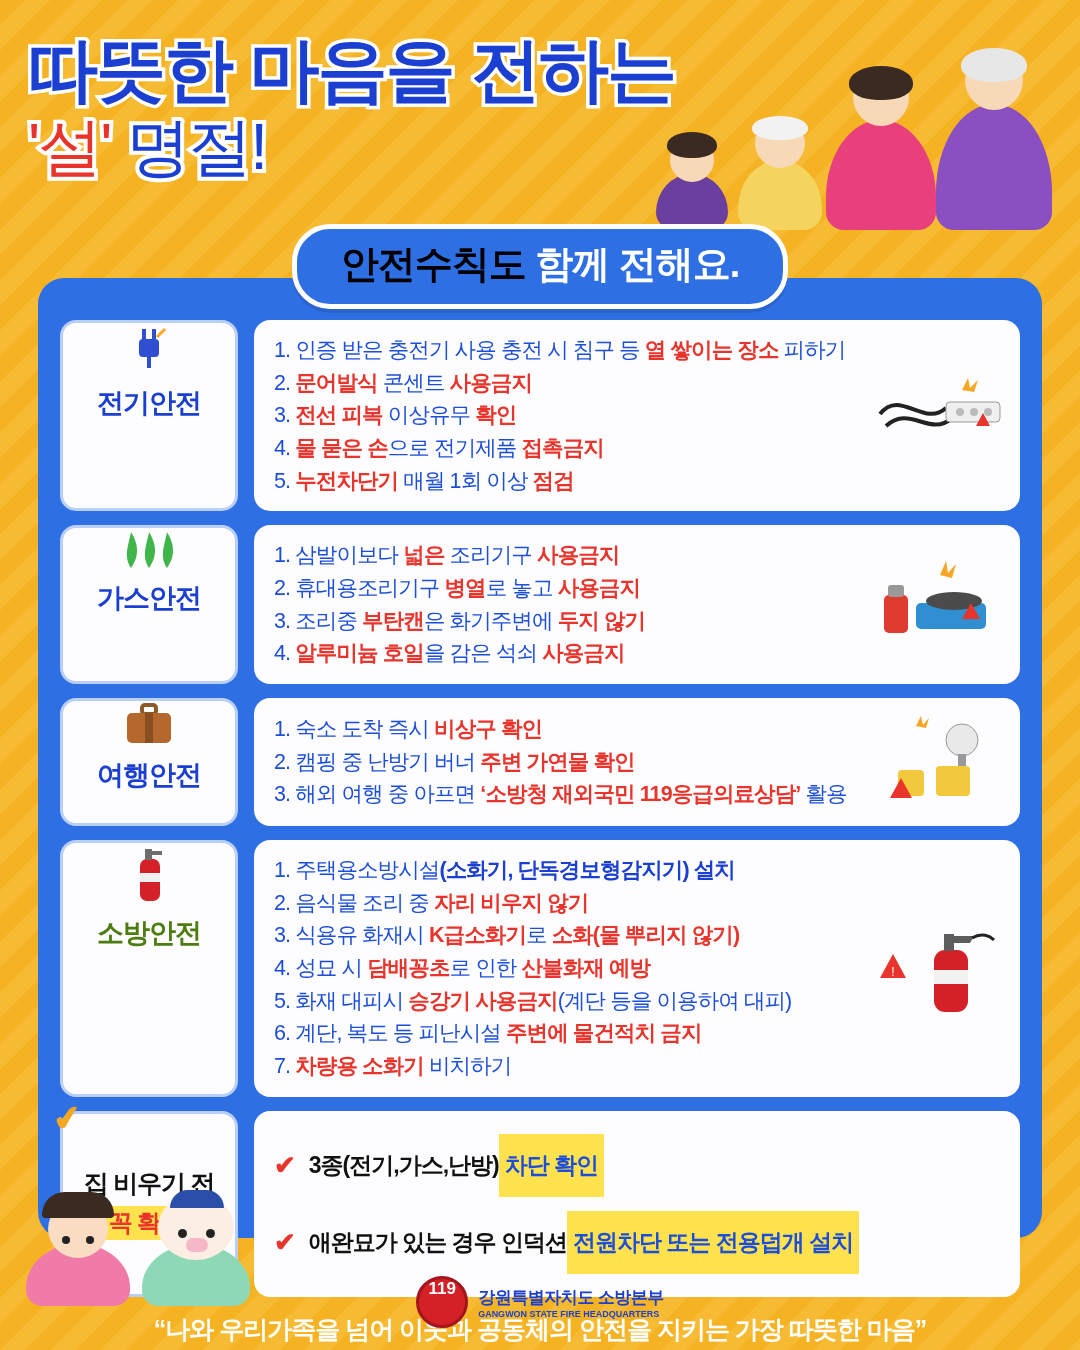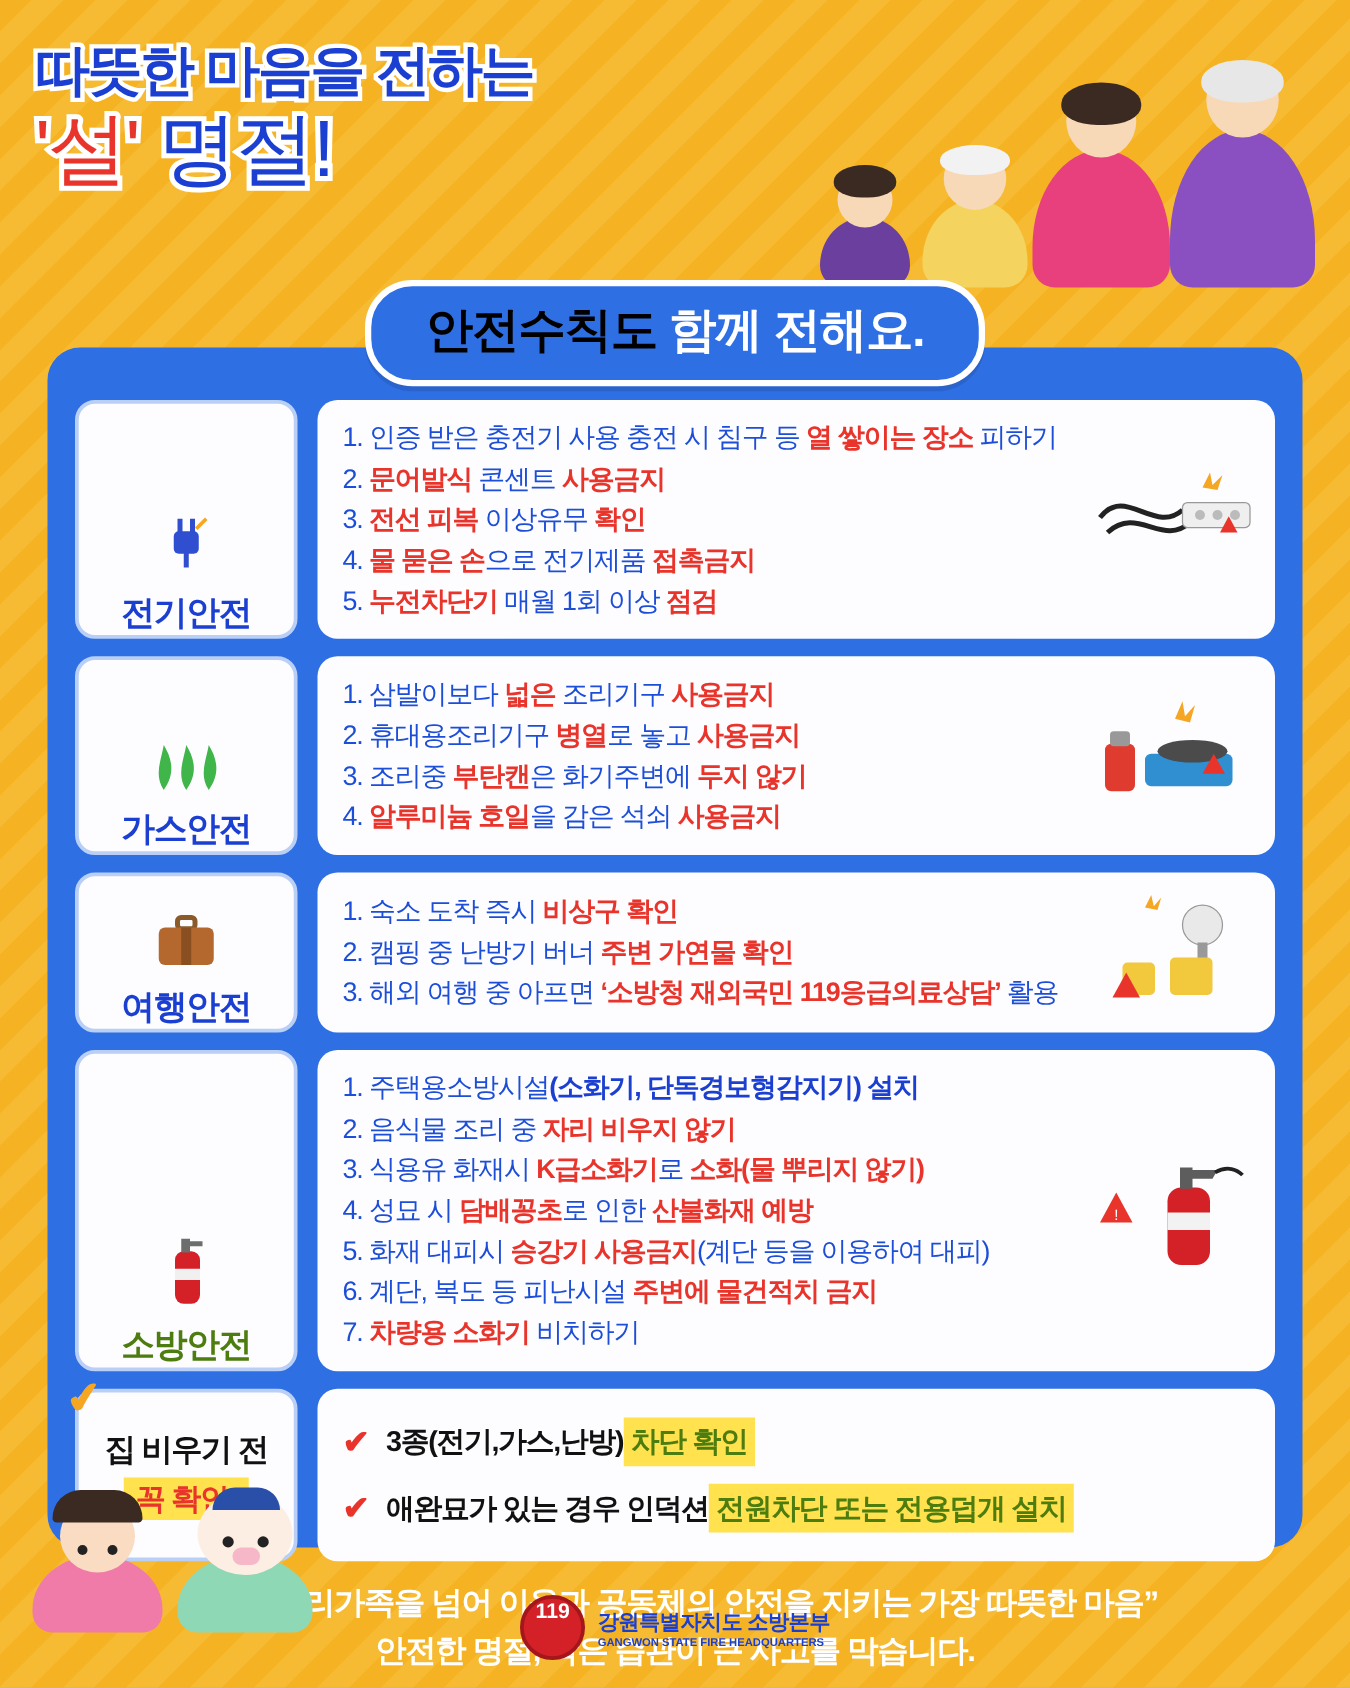--- a/index.html
+++ b/index.html
@@ -19,21 +19,21 @@
   .header {
     position:relative;
     height:232px;
   }
   .title-block {
     position:absolute;
     left:28px; top:34px;
     z-index:3;
   }
   .title-line1 {
-    font-size:44px;
+    font-size:70px;
     font-weight:bold;
     color:#1b3fd0;
     letter-spacing:-2px;
     -webkit-text-stroke:7px #ffffff;
     paint-order: stroke fill;
     line-height:1.05;
     white-space:nowrap;
   }
   .title-line2 {
     font-size:64px;
@@ -112,21 +112,21 @@
   .cat {
     width:178px;
     min-height:128px;
     background:#fdfdff;
     border:3px solid #b9cff5;
     border-radius:16px;
     margin-right:16px;
     display:flex;
     flex-direction:column;
     align-items:center;
-    justify-content:flex-end;
+    justify-content:flex-start;
     flex:0 0 178px;
   }
   .cat-icon { margin-bottom:6px; }
   .cat-label {
     font-size:27px;
     font-weight:bold;
     color:#1b3fd0;
     letter-spacing:-1px;
   }
   .cat-label.red { color:#4d7c0f; }
@@ -193,22 +193,22 @@
     letter-spacing:-1px;
     color:#111;
     display:flex;
     align-items:center;
     margin:7px 0;
     white-space:nowrap;
   }
   .chk-li .ck { color:#e8342b; font-size:26px; margin-right:14px; }
   .hl {
     background:#ffe24d;
-    color:#4d7c0f;
-    padding:4px 6px;
+    color:#1d4ed8;
+    padding:16px 6px;
   }
 
   
   .quote {
     text-align:center;
     color:#ffffff;
     margin-top:16px;
   }
   .quote .q1 { font-size:25px; font-weight:bold; letter-spacing:-1px; display:block; }
   .quote .q2 { font-size:25px; font-weight:bold; letter-spacing:-1px; display:block; margin-top:6px;}

